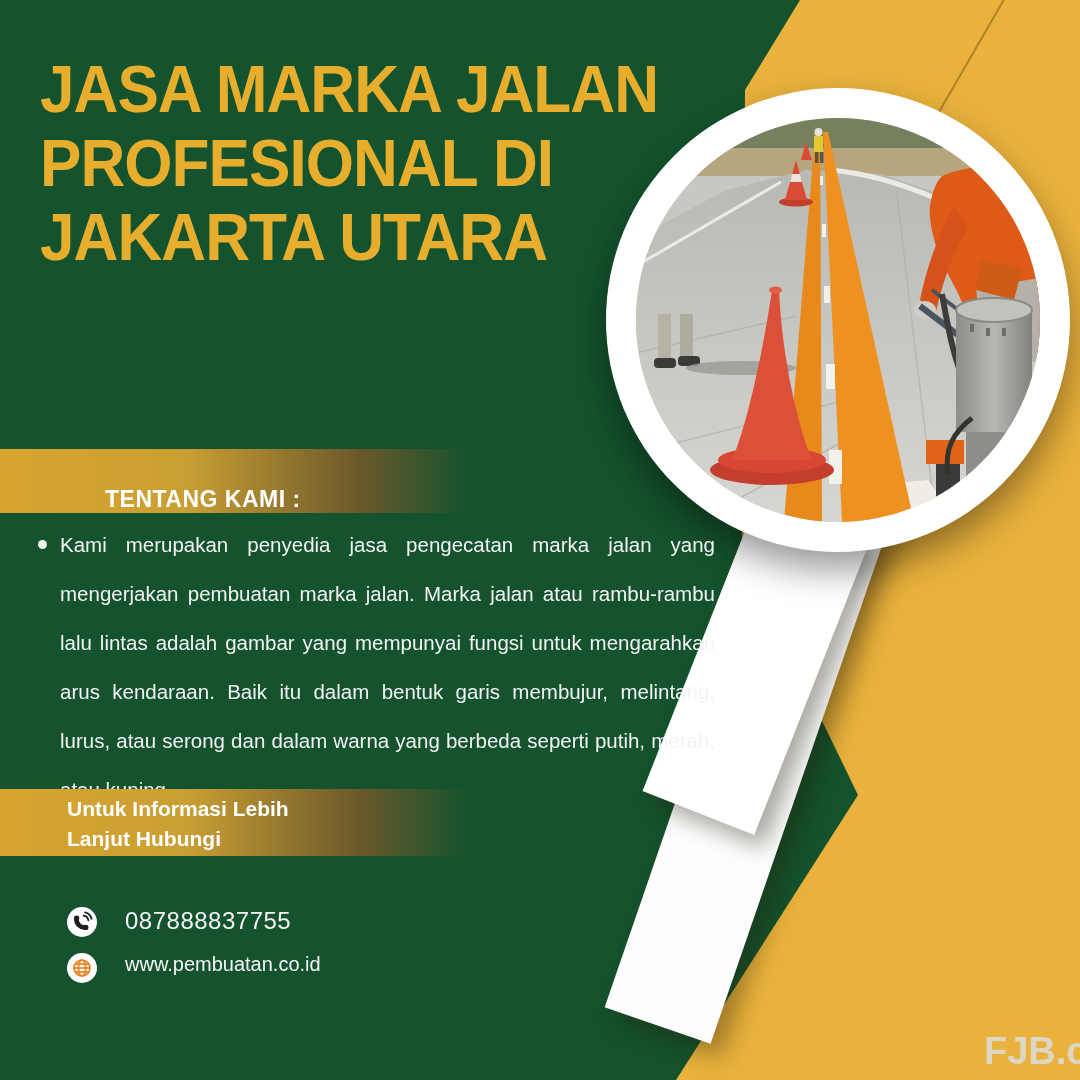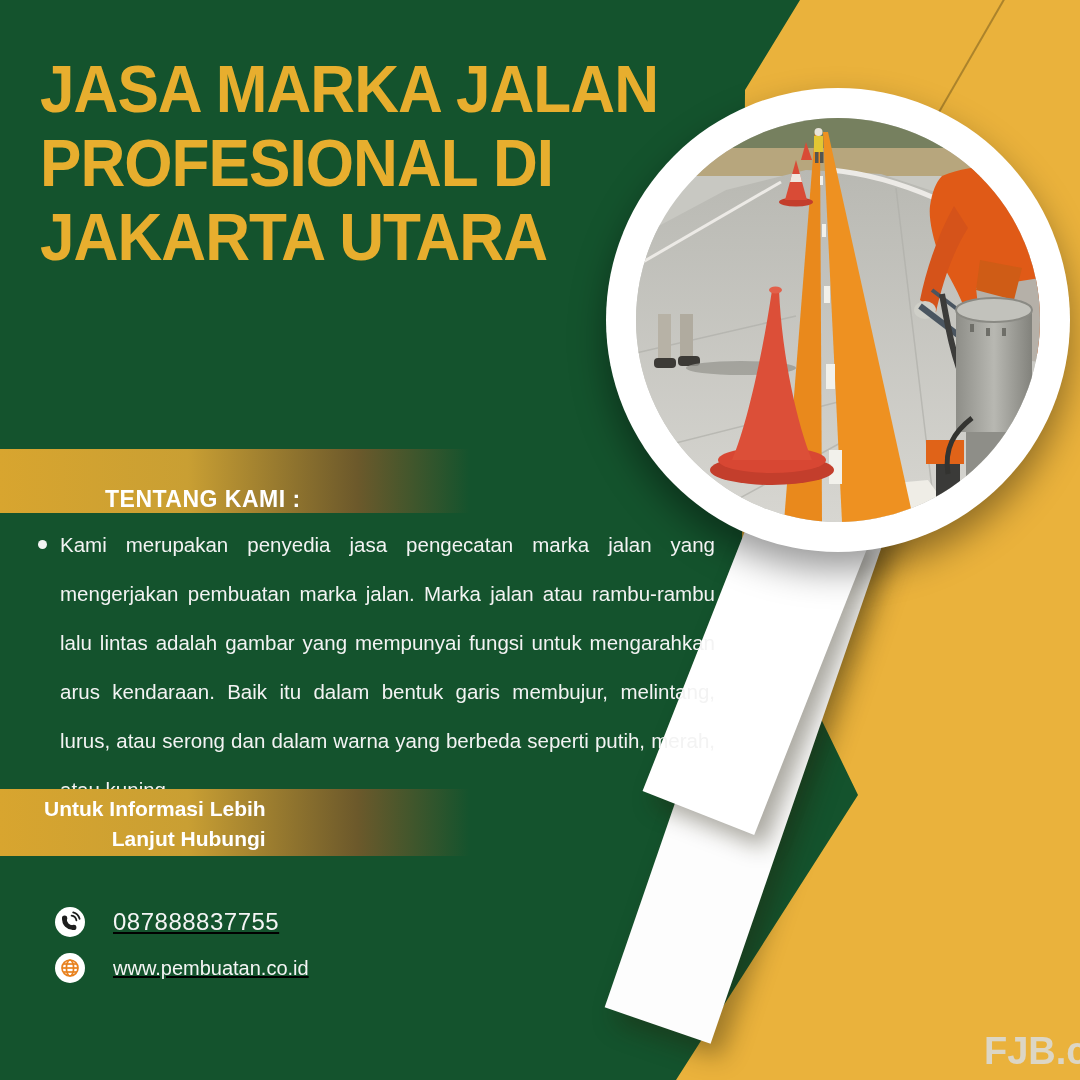--- a/index.html
+++ b/index.html
@@ -46,32 +46,32 @@
   
   .banner{
     position:absolute;left:0;width:470px;
     background:linear-gradient(90deg,#D8A52F 0%,#C99F33 40%,#6C592B 76%,rgba(38,36,40,0) 100%);
     color:#FFFFFF;font-weight:bold;
   }
   .banner-about{top:410px;height:64px;font-size:23px;letter-spacing:.5px;
     display:flex;align-items:flex-end;margin-top:39px;}
   .banner-about .banner-text{margin-left:105px;}
   .banner-contact{top:789px;height:67px;font-size:21px;line-height:30px;}
-  .banner-contact .banner-text{margin-left:44px;display:inline-block;margin-top:5px;white-space:pre-line;text-align:right;}
+  .banner-contact .banner-text{margin-left:67px;display:inline-block;margin-top:5px;white-space:pre-line;}
   
   .para-wrap{position:absolute;left:36px;top:520px;width:680px;}
   .bullet{
     position:absolute;left:2px;top:20px;width:9px;height:9px;border-radius:50%;background:#F3F3F3;
   }
   .para{
     margin-left:24px;width:655px;color:#F3F3F3;
     font-size:20.5px;line-height:49px;text-align:justify;
   }
   
-  .contact-row{position:absolute;left:55px;display:flex;align-items:center;text-decoration:underline;}
+  .contact-row{position:absolute;left:67px;display:flex;align-items:flex-start;}
   .contact-row.phone{top:907px;}
   .contact-row.web{top:953px;}
   .icon-disc{
     width:30px;height:30px;border-radius:50%;background:#FFFFFF;flex:0 0 auto;
     display:flex;align-items:center;justify-content:center;
   }
   .contact-text{margin-left:28px;color:#F5F5F5;}
   .phone .contact-text{font-size:24px;font-weight:500;letter-spacing:.5px;}
   .web .contact-text{font-size:20px;}
   

